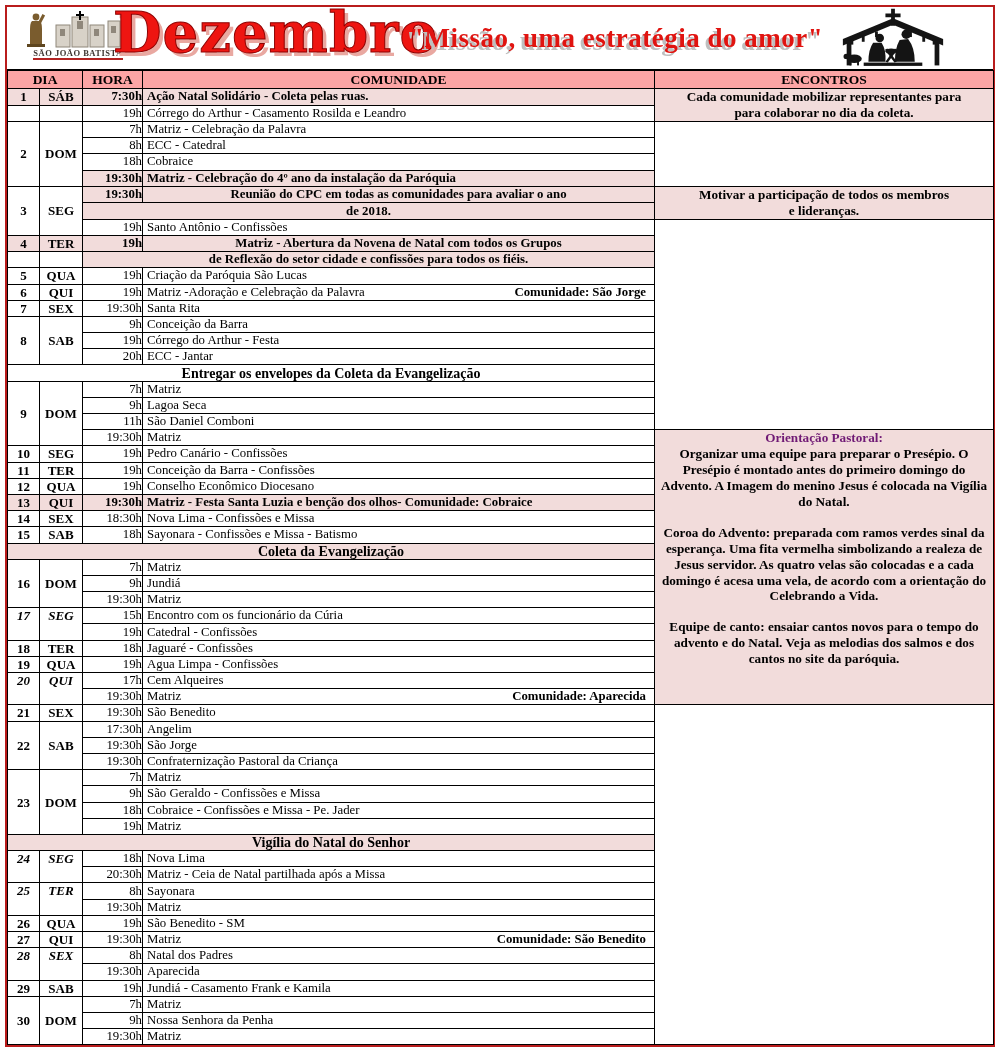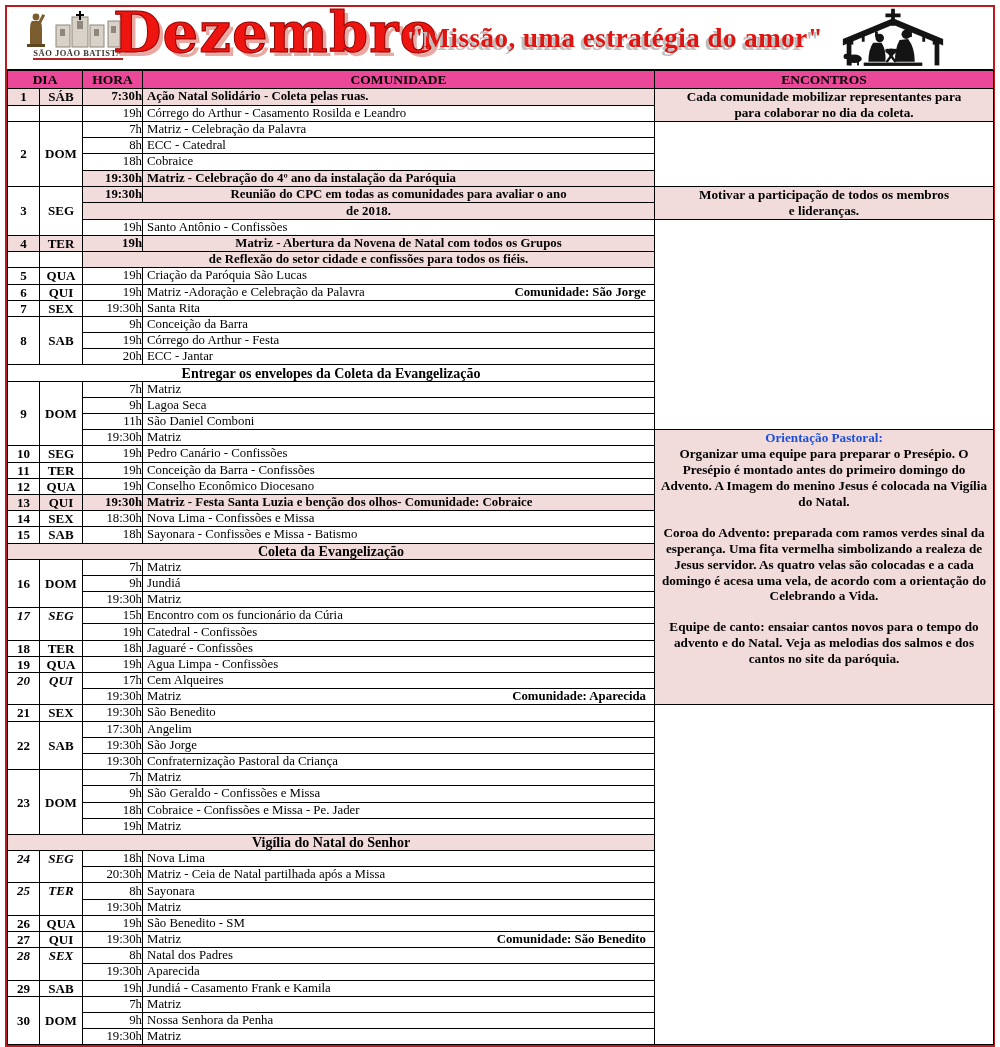--- a/index.html
+++ b/index.html
@@ -17,36 +17,36 @@
          font-weight:bold;font-size:56px;line-height:62px;color:#ee1511;
          text-shadow:4px 4px 0 #e9a8a1;-webkit-text-stroke:1px #8b0000;letter-spacing:1px;}
   .motto{position:absolute;left:402px;top:16px;font-weight:bold;font-size:27px;line-height:30px;
          color:#e01410;text-shadow:-3px 3px 0 #bfbfbf;letter-spacing:.5px;}
   .nativity{position:absolute;right:48px;top:1px;}
 
   
   table{border-collapse:collapse;width:100%;table-layout:fixed;}
   col.c-d{width:32px}col.c-w{width:43px}col.c-h{width:60px}col.c-c{width:512px}col.c-e{width:339px}
   th,td{border:1px solid #000;padding:0;overflow:hidden;}
-  thead th{height:17px;font-size:13.5px;font-weight:bold;text-align:center;background:#ec4899;}
+  thead th{height:17px;font-size:13.5px;font-weight:bold;text-align:center;background:#fca5a5;}
   tbody tr{height:16.2px;}
   td{font-size:12.8px;line-height:15px;white-space:nowrap;vertical-align:middle;background:#fff;}
   td.day,td.wd{font-weight:bold;text-align:center;font-size:13px;}
   td.vtop{vertical-align:top;line-height:16px;font-style:italic;}
   td.hora{text-align:right;margin-top:7px;}
   td.com{padding-left:4px;}
   td.center{text-align:center;padding-left:0;}
   td.pink{background:#f2dcdb;}
   td.bold{font-weight:bold;}
   td.ban{font-weight:bold;text-align:center;font-size:14px;}
   .rt{float:right;padding-right:8px;font-weight:bold;}
   td.enc{vertical-align:top;text-align:center;font-weight:bold;font-size:13.2px;
          line-height:15.9px;white-space:normal;padding:0 3px;}
   .enc-line{line-height:16px;}
-  .enc-title{color:#1d4ed8;line-height:16px;}
+  .enc-title{color:#701a75;line-height:16px;}
   .enc-para{margin:0 0 15px 0;}
   .enc-para:last-child{margin-bottom:0;}
 </style>
 </head>
 <body>
 
 <div class="page">
 
   <div class="band">
     <div class="logo">

